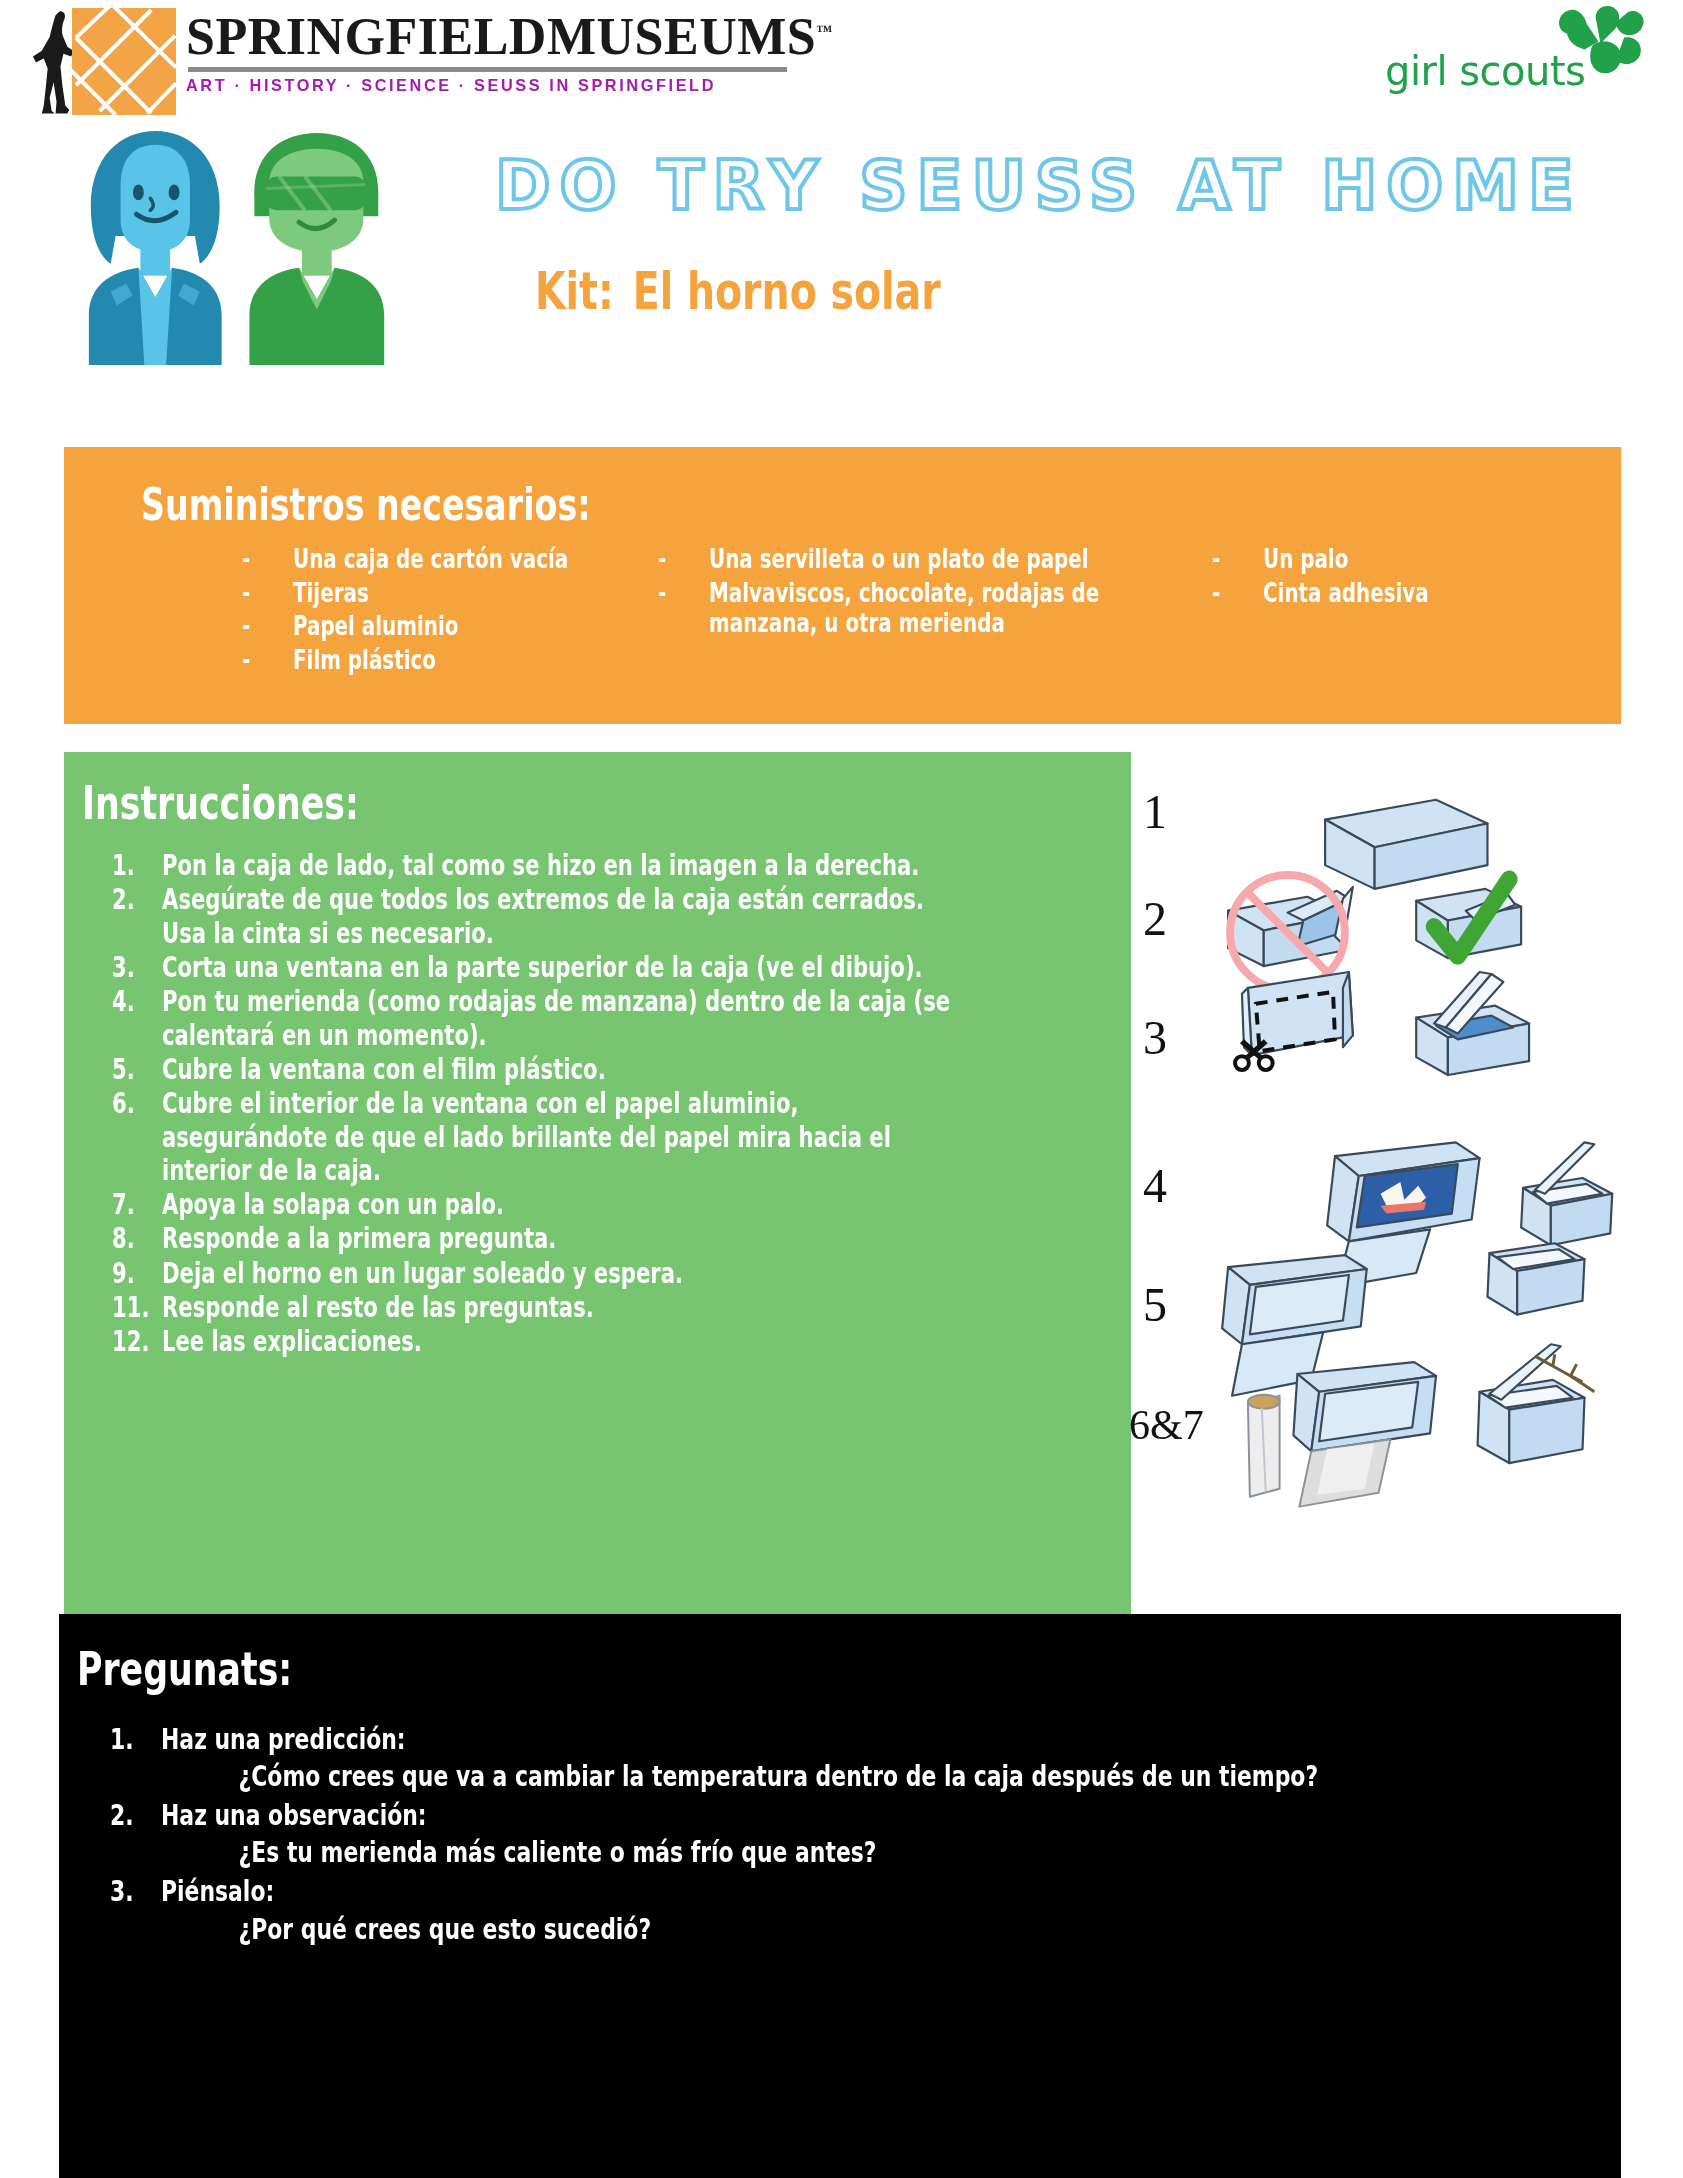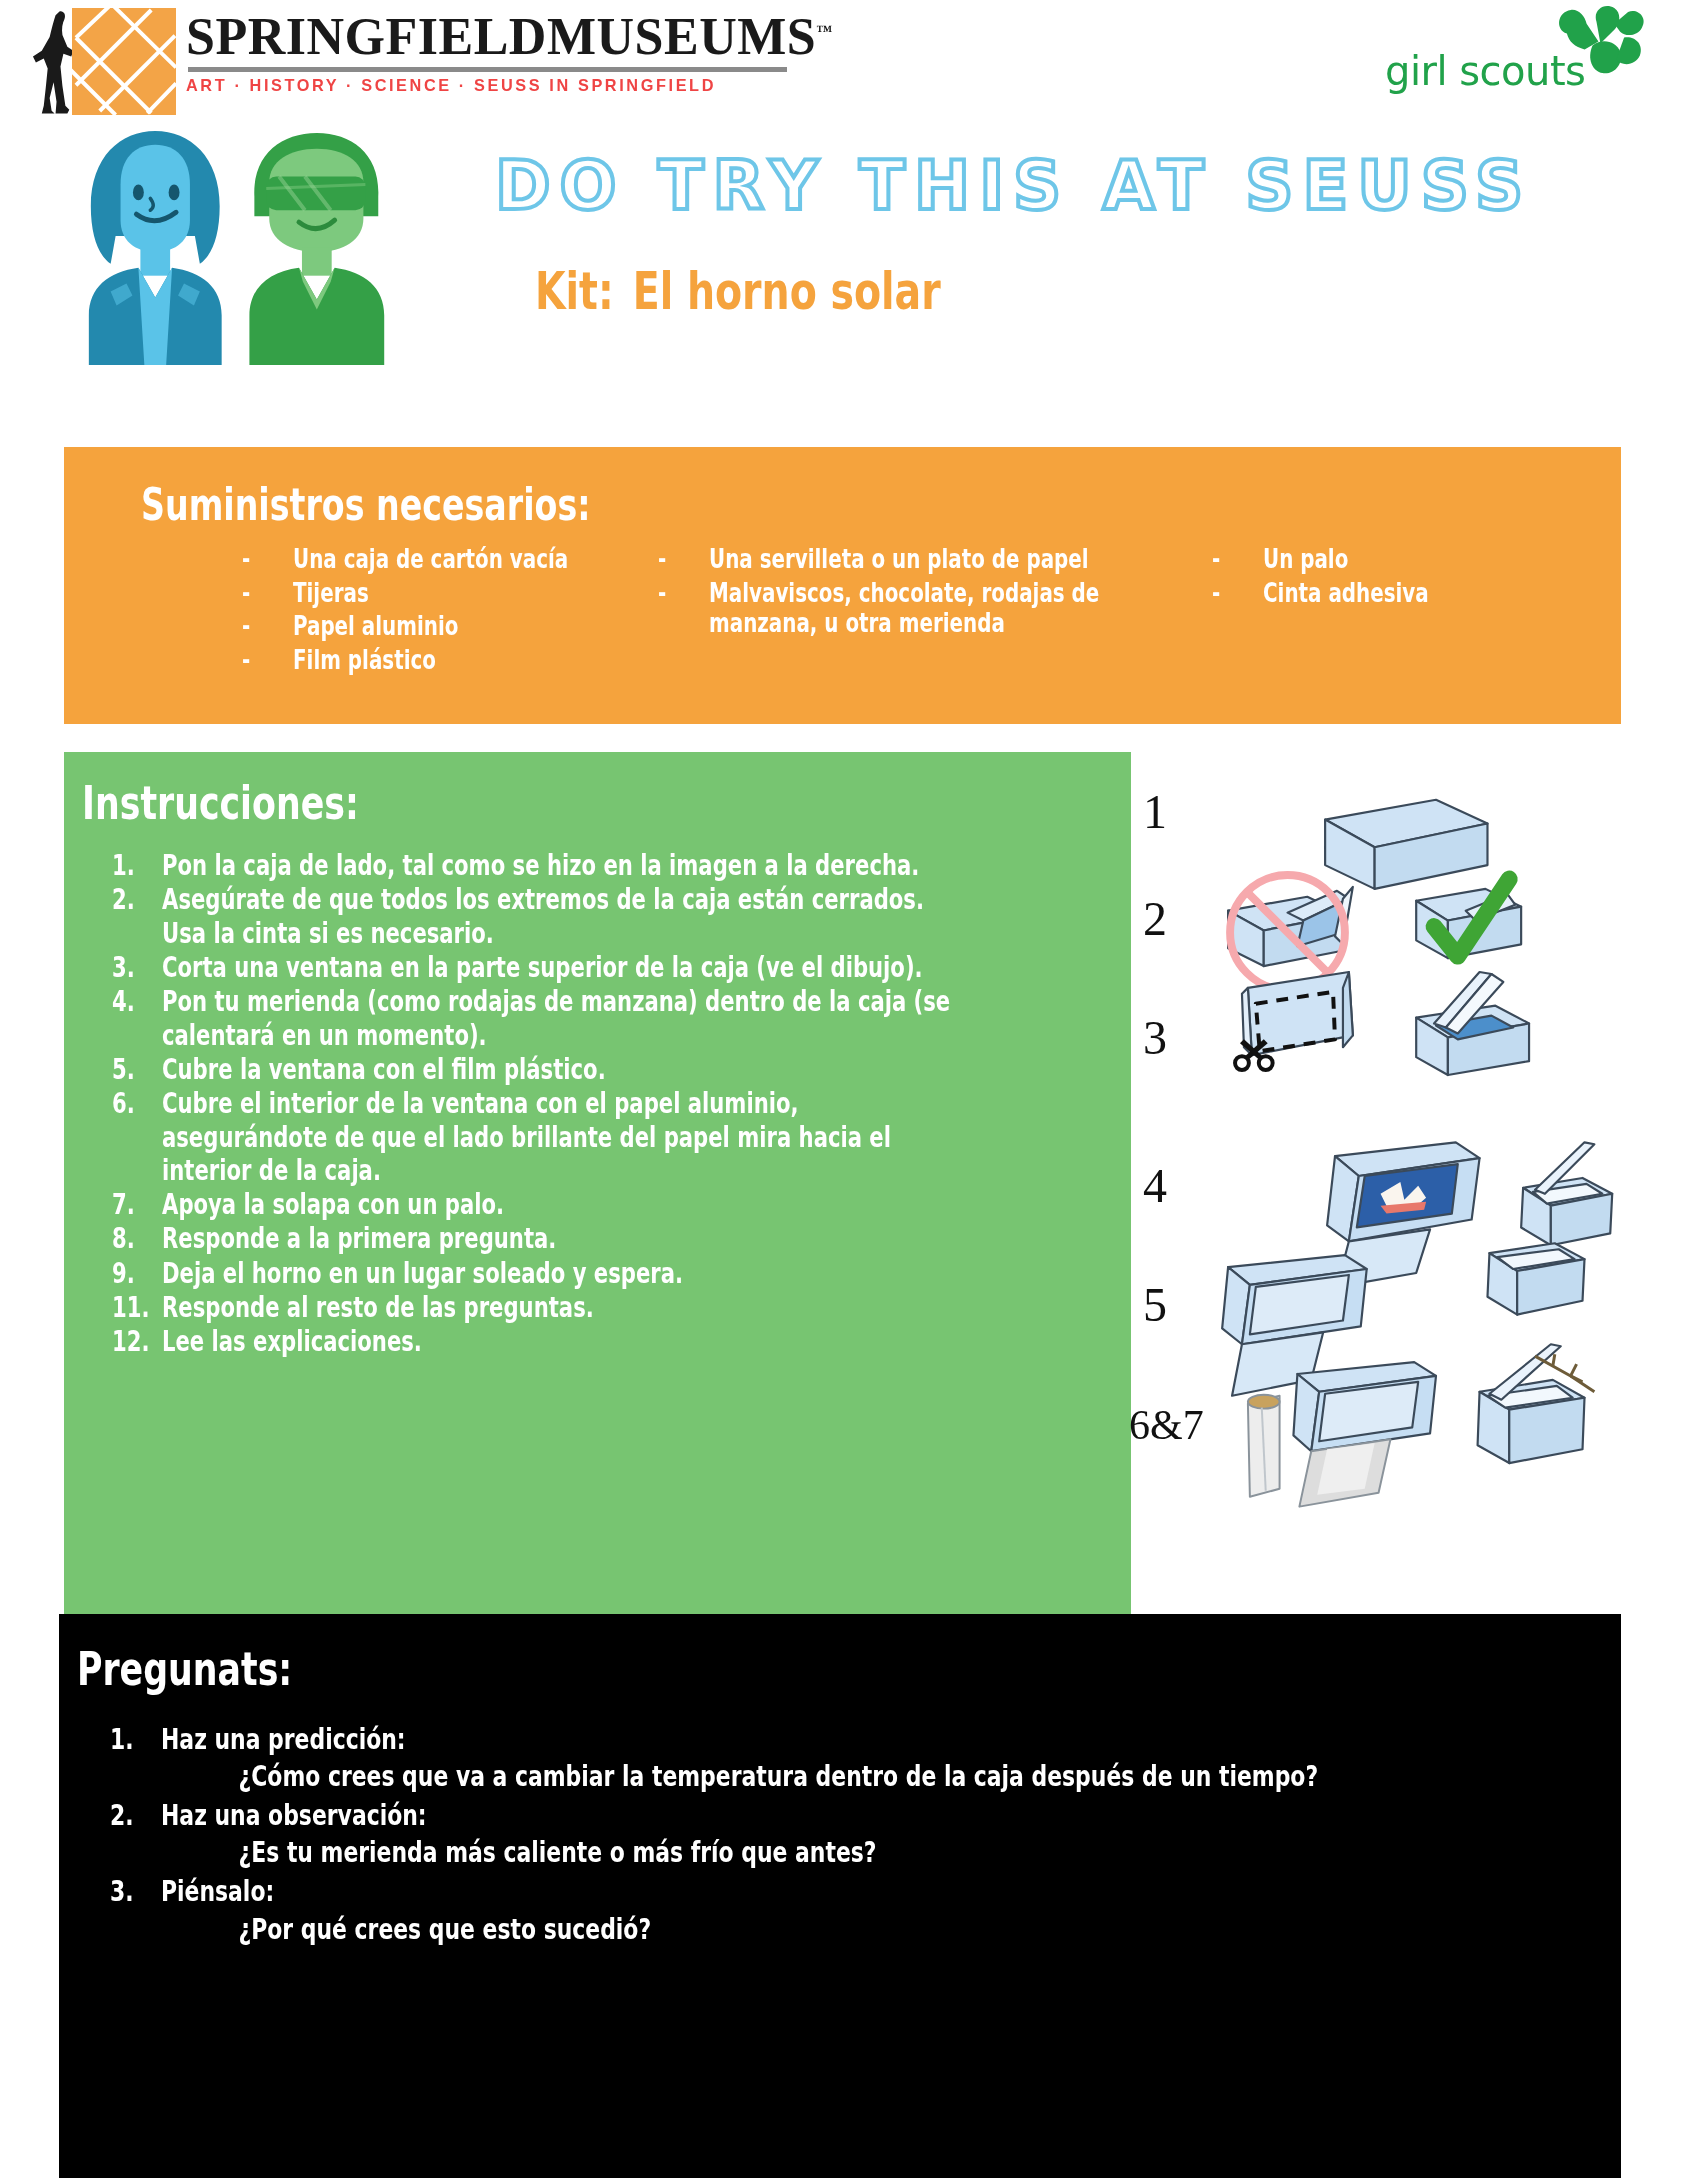--- a/index.html
+++ b/index.html
@@ -60,21 +60,21 @@
     height: 5px;
     background: #8a8a8a;
     margin: 4px 0 4px 2px;
     width: 599px;
   }
   .sm-tag {
     font-family: "Liberation Sans", sans-serif;
     font-weight: bold;
     font-size: 16.3px;
     letter-spacing: 2.6px;
-    color: #ef4444;
+    color: #a21caf;
     white-space: nowrap;
   }
 
   .gs-logo {
     position: absolute;
     right: 28px; top: 4px;
     width: 267px; height: 104px;
   }
   .gs-text {
     position: absolute;
@@ -351,21 +351,21 @@
       <path d="M197 72 L297 68" stroke="#7DC97E" stroke-width="3" opacity="0.5"></path>
       <path d="M210 60 L236 94 M236 60 L262 94" stroke="#9DD79A" stroke-width="4" opacity="0.45"></path>
       <path d="M230 106 Q248 120 266 104" stroke="#2C8B3C" stroke-width="5" fill="none" stroke-linecap="round"></path>
       <path d="M233 132 L263 132 L263 160 L233 160 Z" fill="#7DC97E"></path>
       <path d="M180 250 L180 200 C180 172 200 156 230 152 L248 184 L266 152 C296 156 316 172 316 200 L316 250 Z" fill="#34A047"></path>
       <path d="M230 152 L248 184 L266 152 L262 166 L248 194 L234 166 Z" fill="#7DC97E"></path>
     </g>
   </svg>
 </div>
 
-<div class="dtth">DO TRY THIS AT SEUSS</div>
+<div class="dtth">DO TRY SEUSS AT HOME</div>
 <div class="kit-line">
   <span class="kit-label">Kit:</span><span>El horno solar</span>
 </div>
 
 <div class="panel panel-supplies">
   <div class="panel-heading h-supplies">Suministros necesarios:</div>
 
   <div class="supply-cols">
     <div class="supply-col c1">
       <div class="supply-item">

